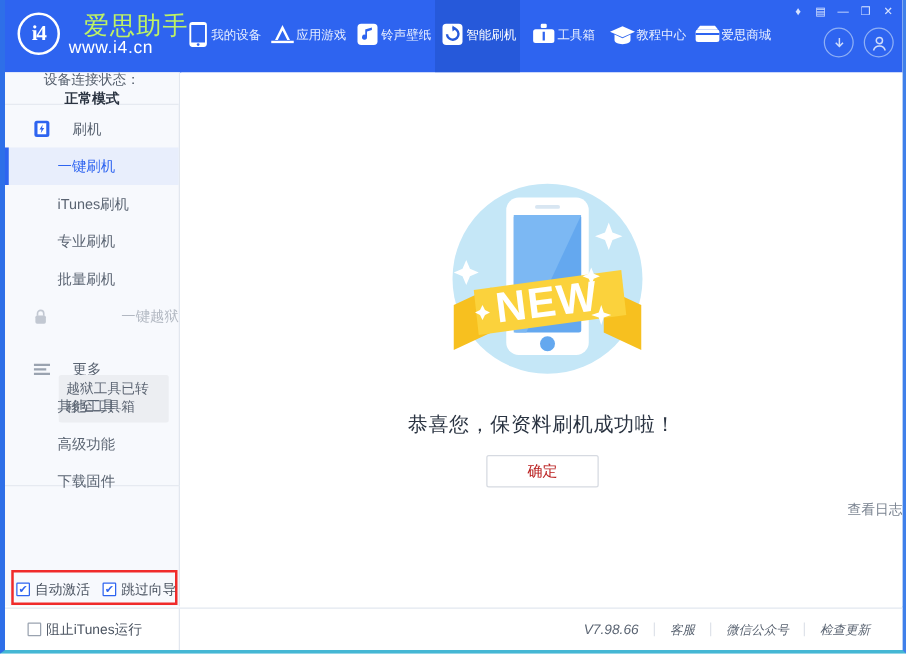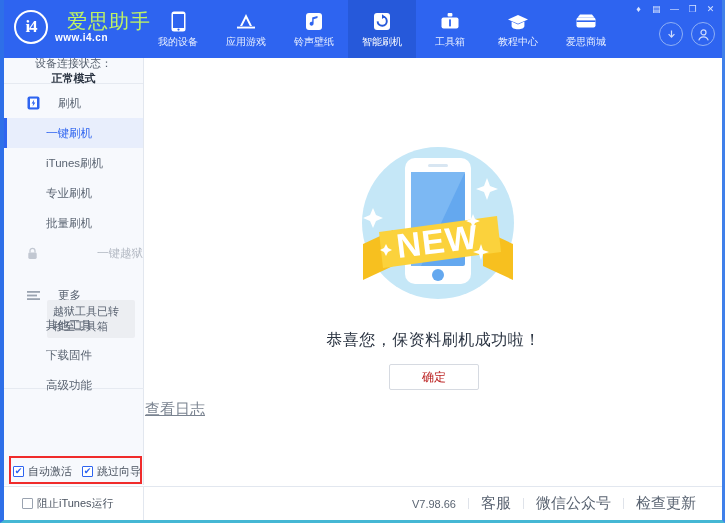--- a/index.html
+++ b/index.html
@@ -41,30 +41,30 @@
     font-family: Liberation Serif, serif;
     letter-spacing: -1px;
   }
   .logo-text { margin-left: 7px; }
   .logo-name {
     color: #bef264; font-size: 20px; font-weight: normal; line-height: 20px;
     letter-spacing: 1px;
     margin-left: 12px;
   }
   .logo-url {
-    color: #ffffff; font-size: 10px; line-height: 13px; font-weight: bold;
+    color: #ffffff; font-size: 14px; line-height: 13px; font-weight: normal;
     letter-spacing: 0.5px;
   }
   #nav {
     position: absolute; left: 140px; top: 0; height: 58px;
     display: flex; align-items: stretch;
   }
   .nav-item {
     width: 68px; height: 58px;
-    display: flex; flex-direction: column; align-items: center; justify-content: center;
+    display: flex; flex-direction: row; align-items: center; justify-content: center;
     cursor: pointer;
   }
   .nav-item.active { background: #2659da; }
   .nav-ico {
     width: 22px; height: 22px;
     display: flex; align-items: center; justify-content: center;
     margin-bottom: 3px;
   }
   .nav-label { color: #e8efff; font-size: 10px; line-height: 12px; }
   .nav-item.active .nav-label { color: #ffffff; }
@@ -186,38 +186,38 @@
   }
   #okbtn {
     position: absolute; left: 244px; top: 306px; width: 90px; height: 26px;
     background: #ffffff; border: 1px solid #d6dae1; border-radius: 2px;
     font-size: 12px; color: #b91c1c;
     display: flex; align-items: center; justify-content: center;
     cursor: pointer;
   }
   #loglink {
     position: absolute; left: 0; top: 342px; width: 577px;
-    text-align: left; font-size: 15px; color: #7a8390;
-    text-decoration: underline; cursor: pointer;
+    text-align: right; font-size: 11px; color: #7a8390;
+    cursor: pointer;
   }
   
   #statusbar {
     position: absolute; left: 0; top: 486px; width: 718px; height: 34px;
     background: #ffffff; border-top: 1px solid #e2e7ef;
     display: flex; align-items: center;
   }
   #sb-left {
     width: 140px; display: flex; align-items: center; padding-left: 18px;
     border-right: 1px solid #e2e7ef; height: 34px;
   }
   #sb-right {
     flex: 1; display: flex; align-items: center; justify-content: flex-end;
-    padding-right: 14px; gap: 0;
-  }
-  .sb-item { font-size: 15px; color: #5a6472; padding: 0 12px; cursor: pointer; }
+    padding-right: 14px; gap: 0; font-style: italic;
+  }
+  .sb-item { font-size: 10px; color: #5a6472; padding: 0 12px; cursor: pointer; }
   .sb-ver { font-size: 11px; color: #5a6472; padding: 0 12px; }
   .sb-sep { width: 1px; height: 11px; background: #dfe3ea; }
 </style>
 </head>
 <body>
 
 <div id="app">
   <div id="leftrail"></div>
 
   <div id="header">
@@ -381,24 +381,24 @@
             <rect x="0" y="4.6" width="10" height="1.8" fill="#9aa3b0"></rect>
             <rect x="0" y="8.2" width="13" height="1.8" fill="#9aa3b0"></rect>
           </svg>
       </span>
       <span>更多</span>
     </div>
     <div class="sub-item">
       <span>其他工具</span>
     </div>
     <div class="sub-item">
+      <span>高级功能</span>
+    </div>
+    <div class="sub-item">
       <span>下载固件</span>
-    </div>
-    <div class="sub-item">
-      <span>高级功能</span>
     </div>
 
     <div id="redbox"></div>
     <div id="optrow">
       <label class="cbwrap">
         <span class="cbox on"></span>
         <span>自动激活</span>
       </label>
       <label class="cbwrap">
         <span class="cbox on"></span>

